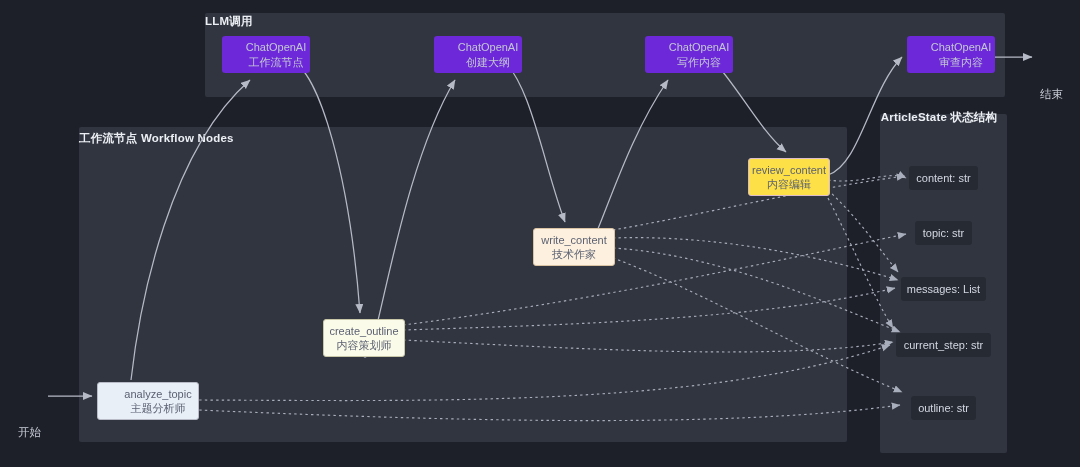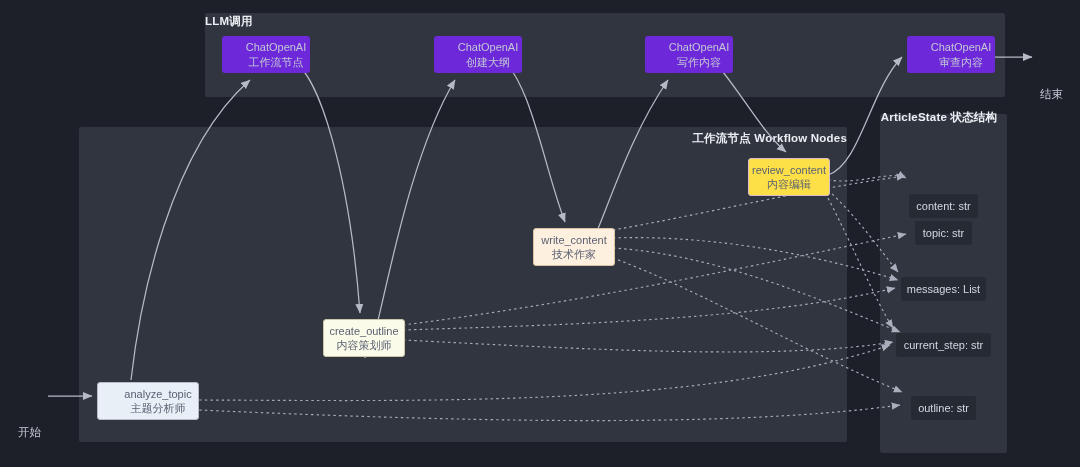--- a/index.html
+++ b/index.html
@@ -24,21 +24,21 @@
 </style>
 </head>
 <body>
 
 <div id="stage">
 
   <div class="panel" id="panel-llm" style="left: 205px; top: 13px; width: 800px; height: 84px; background: rgb(49, 53, 63);"></div>
   <div class="panel-title" id="title-llm" style="top: 14px; left: 205px; width: 800px; text-align: left;">LLM调用</div>
 
   <div class="panel" id="panel-workflow" style="left: 79px; top: 127px; width: 768px; height: 315px; background: rgb(49, 53, 63);"></div>
-  <div class="panel-title" id="title-workflow" style="top: 131px; left: 79px; width: 768px; text-align: right;">工作流节点 Workflow Nodes</div>
+  <div class="panel-title" id="title-workflow" style="top: 131px; left: 79px; width: 768px; text-align: left;">工作流节点 Workflow Nodes</div>
 
   <div class="panel" id="panel-state" style="left: 880px; top: 114px; width: 127px; height: 339px; background: rgb(49, 53, 63);"></div>
   <div class="panel-title" id="title-state" style="top: 110px; left: 880px; width: 118px; text-align: center;">ArticleState 状态结构</div>
 
   <svg class="edges">
     <defs>
       <marker id="ar" markerWidth="9" markerHeight="9" refX="7.2" refY="3.2" orient="auto">
         <path d="M0,0 L7.6,3.2 L0,6.4 z" fill="#b6bac6"></path>
       </marker>
       <marker id="ard" markerWidth="9" markerHeight="9" refX="7.2" refY="3.2" orient="auto">
@@ -102,19 +102,19 @@
   </div>
   <div class="node wf-node" id="wf2" style="left: 533px; top: 228px; width: 80px; height: 36px; background: rgb(253, 240, 222); border-color: rgb(217, 195, 163);">
     <span class="l1">write_content</span>
     <span class="l2">技术作家</span>
   </div>
   <div class="node wf-node" id="wf3" style="left: 748px; top: 158px; width: 80px; height: 36px; background: #fde047; border-color: rgb(220, 188, 200);">
     <span class="l1">review_content</span>
     <span class="l2">内容编辑</span>
   </div>
 
-  <div class="state-node" id="sf0" style="left: 909px; top: 166px; width: 69px; margin-top: 28px;">content: str</div>
+  <div class="state-node" id="sf0" style="left: 909px; top: 166px; width: 69px;">content: str</div>
   <div class="state-node" id="sf1" style="left: 915px; top: 221px; width: 57px;">topic: str</div>
   <div class="state-node" id="sf2" style="left: 901px; top: 277px; width: 85px;">messages: List</div>
   <div class="state-node" id="sf3" style="left: 896px; top: 333px; width: 95px;">current_step: str</div>
   <div class="state-node" id="sf4" style="left: 911px; top: 396px; width: 65px;">outline: str</div>
 
 </div>
 
 </body></html>

